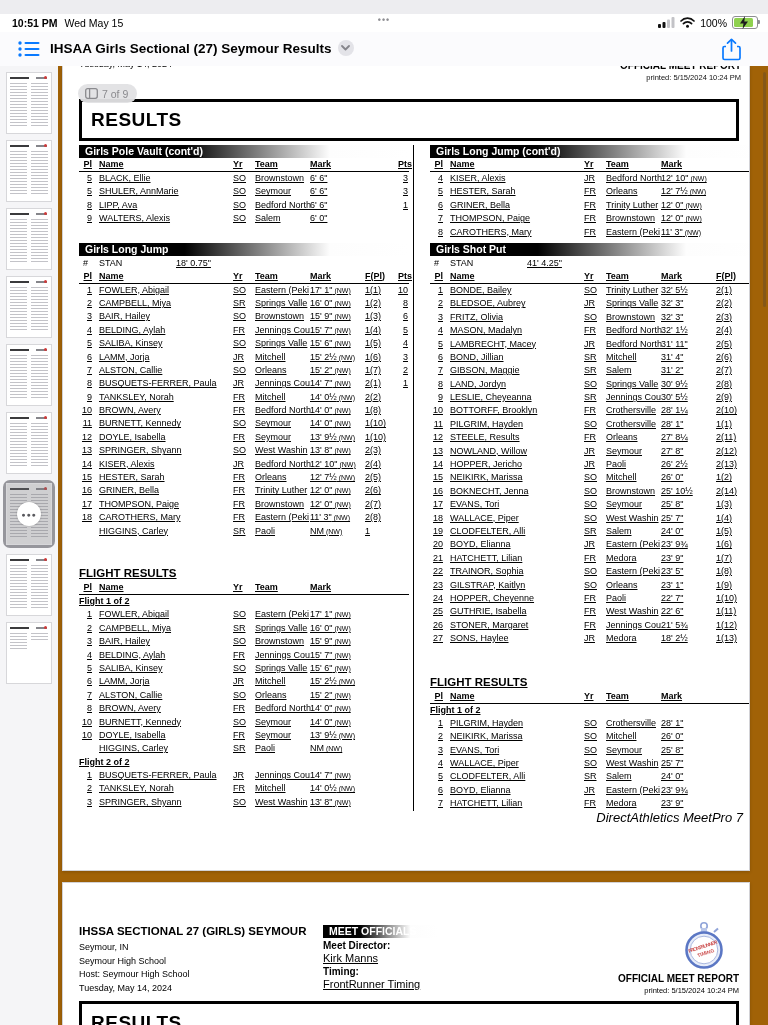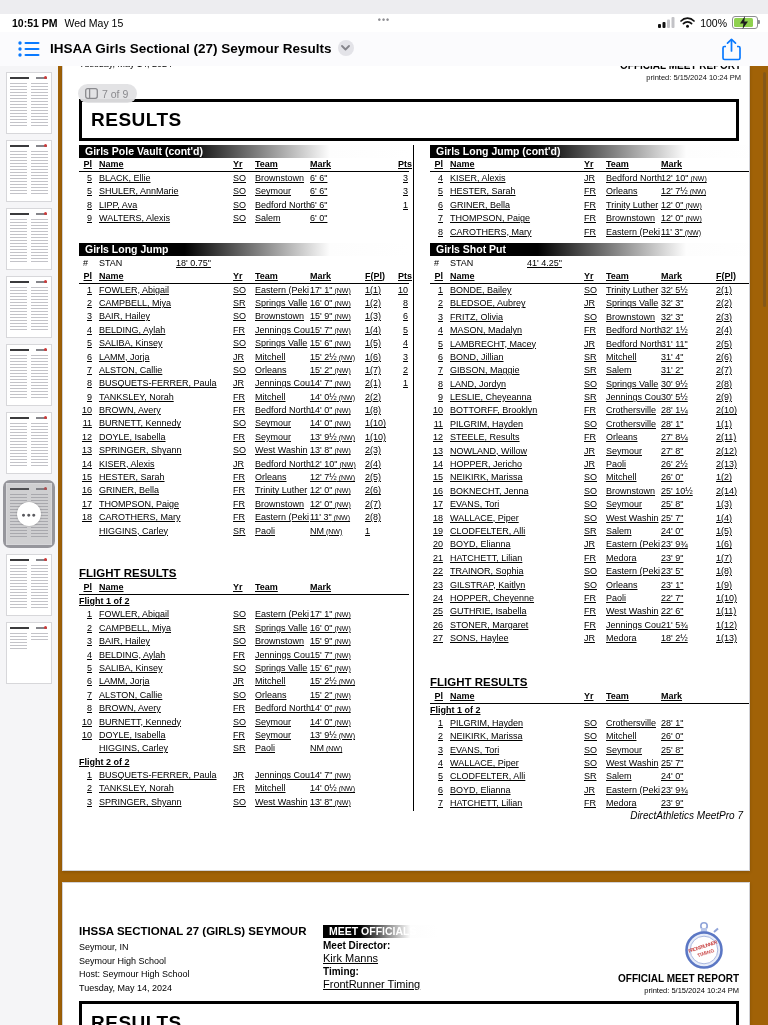--- a/index.html
+++ b/index.html
@@ -83,21 +83,21 @@
   .trow,.hrow{display:grid;grid-template-columns:17px 137px 22px 55px 55px 33px 1fr;
               font-size:9px;line-height:13.4px;height:13.4px;}
   .hrow{font-weight:700;border-bottom:1px solid #000;height:13px;line-height:12px;}
   .c{white-space:nowrap;}
   .c0{text-align:right;padding-right:4px;}
   .c1{padding-left:3px;overflow:hidden;}
   .c4 .wind{font-size:7px;}
   .c4.span3{grid-column:5/8;}
   .c6{text-align:right;padding-right:1px;}
   .subhead{font-weight:700;font-size:9px;line-height:13.4px;height:13.4px;}
-  .meetpro{position:absolute;right:6px;top:744px;font-size:10px;font-style:italic;}
+  .meetpro{position:absolute;right:6px;top:744px;font-size:13px;font-style:italic;}
 
   
   .p8-title{position:absolute;left:16px;top:42px;font-size:11.5px;font-weight:700;}
   .p8-lines{position:absolute;left:16px;top:58px;font-size:9px;line-height:13.5px;}
   .officials{position:absolute;left:260px;top:42px;width:230px;}
   .officials .event-bar{width:115px;box-sizing:border-box;}
   .officials .olabel{font-size:10px;font-weight:700;line-height:12px;margin-top:2px;}
   .officials .oval{font-size:11px;line-height:12px;text-decoration:underline;}
   .p8-logo{position:absolute;right:22px;top:34px;}
   .p8-report{position:absolute;right:10px;top:90px;text-align:right;}

